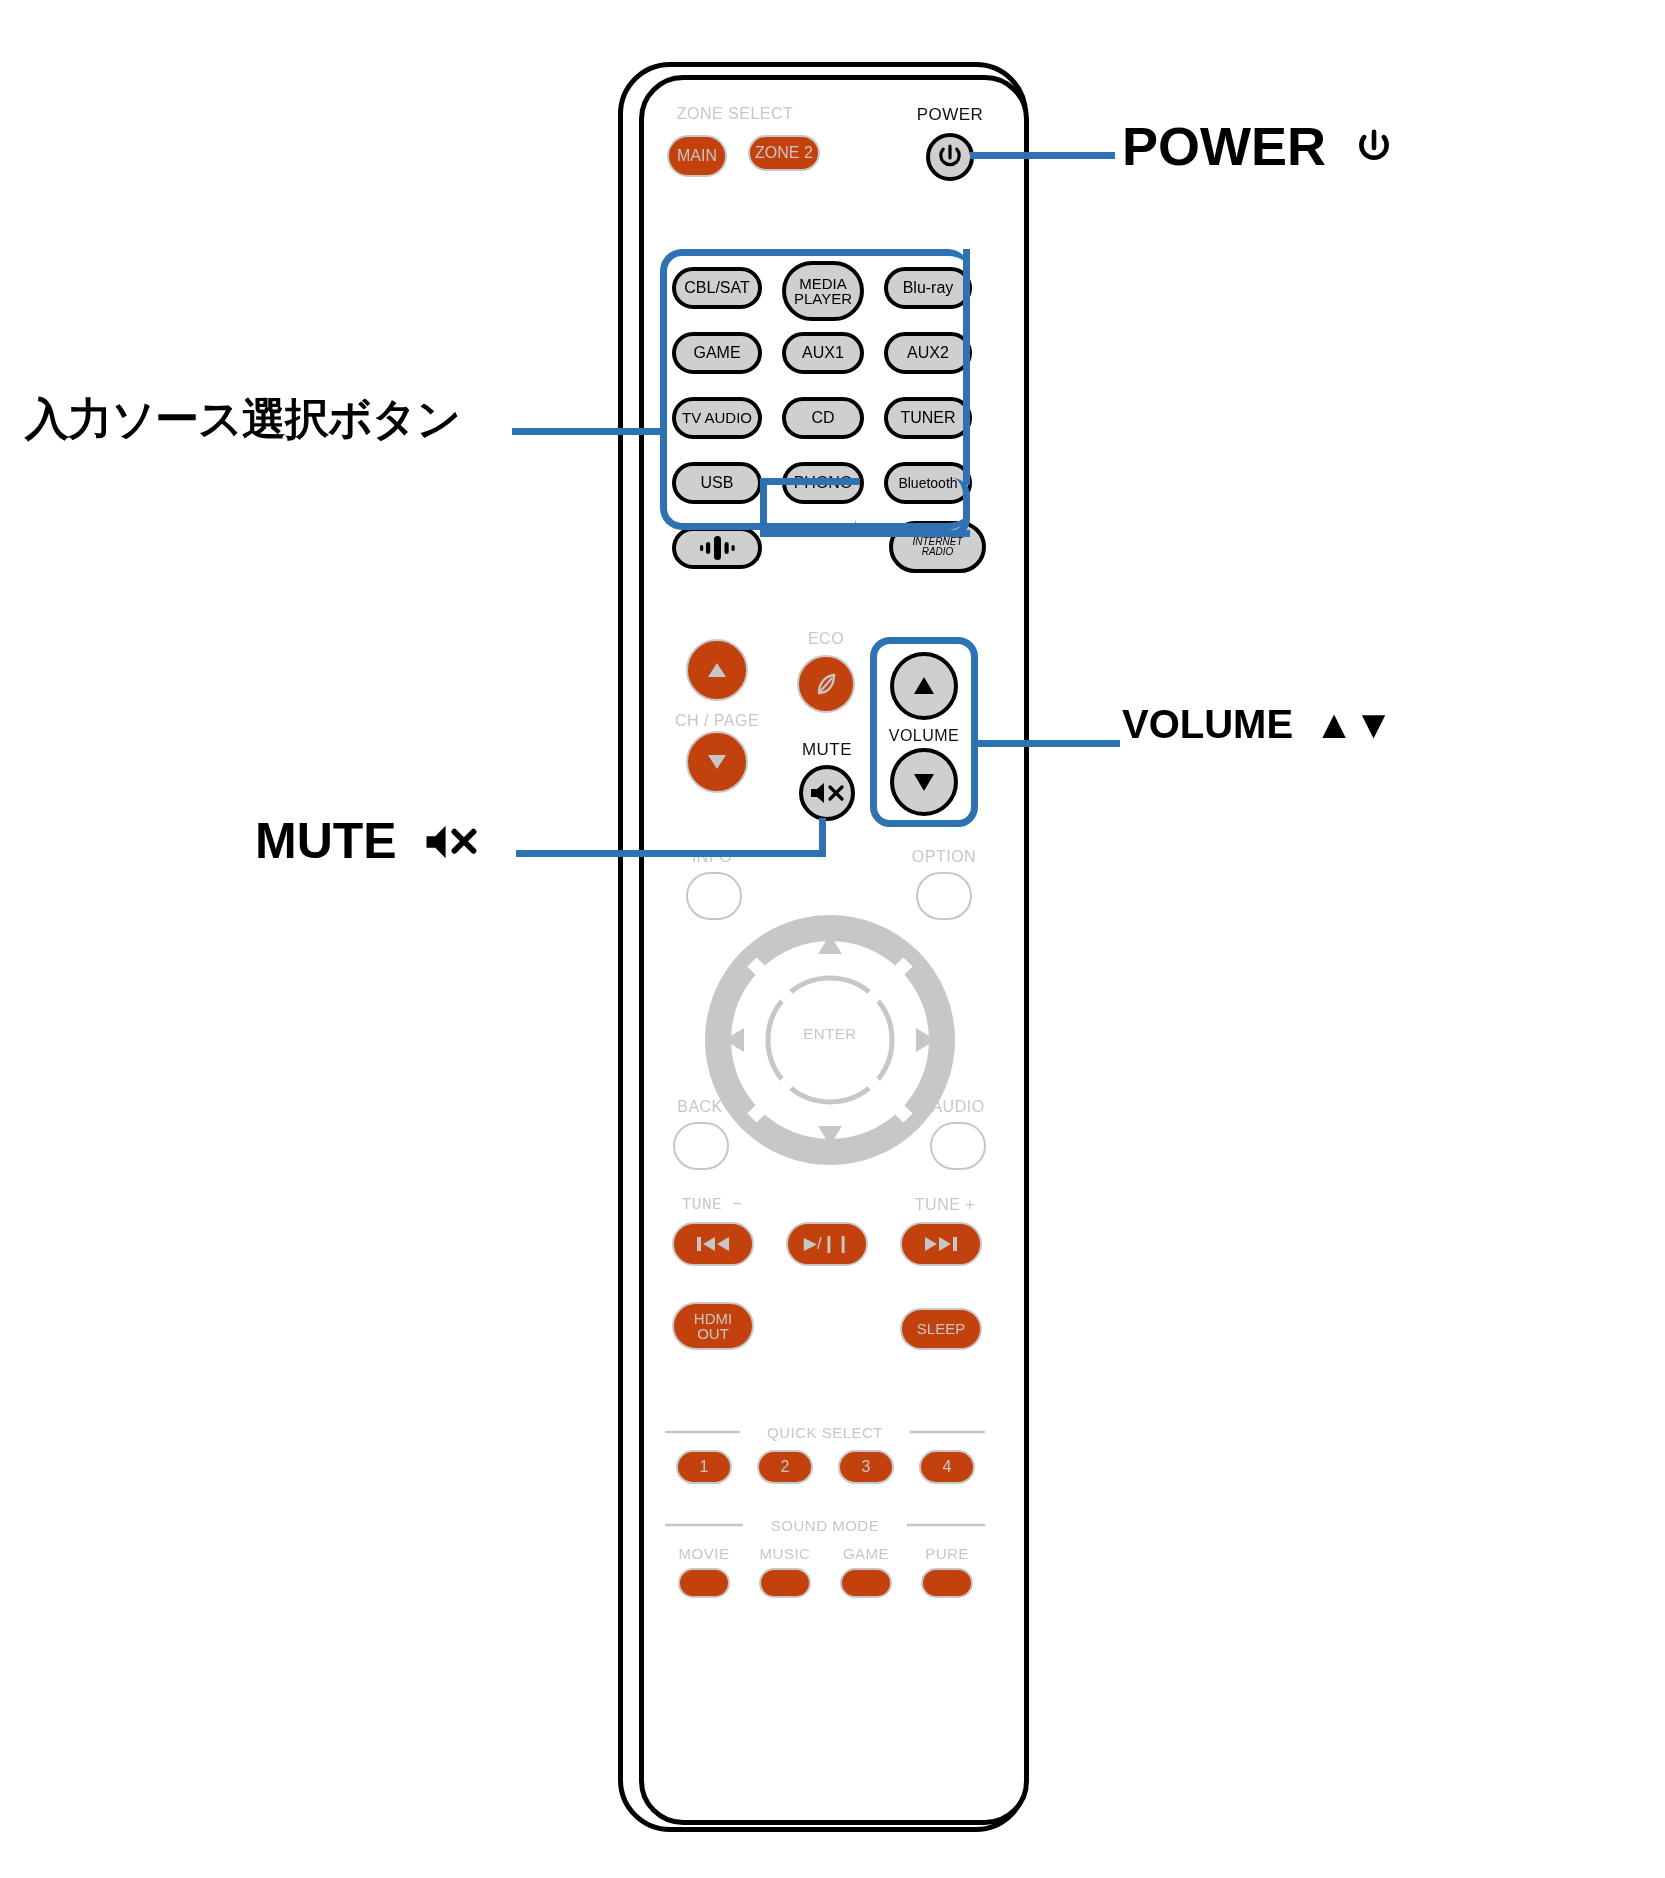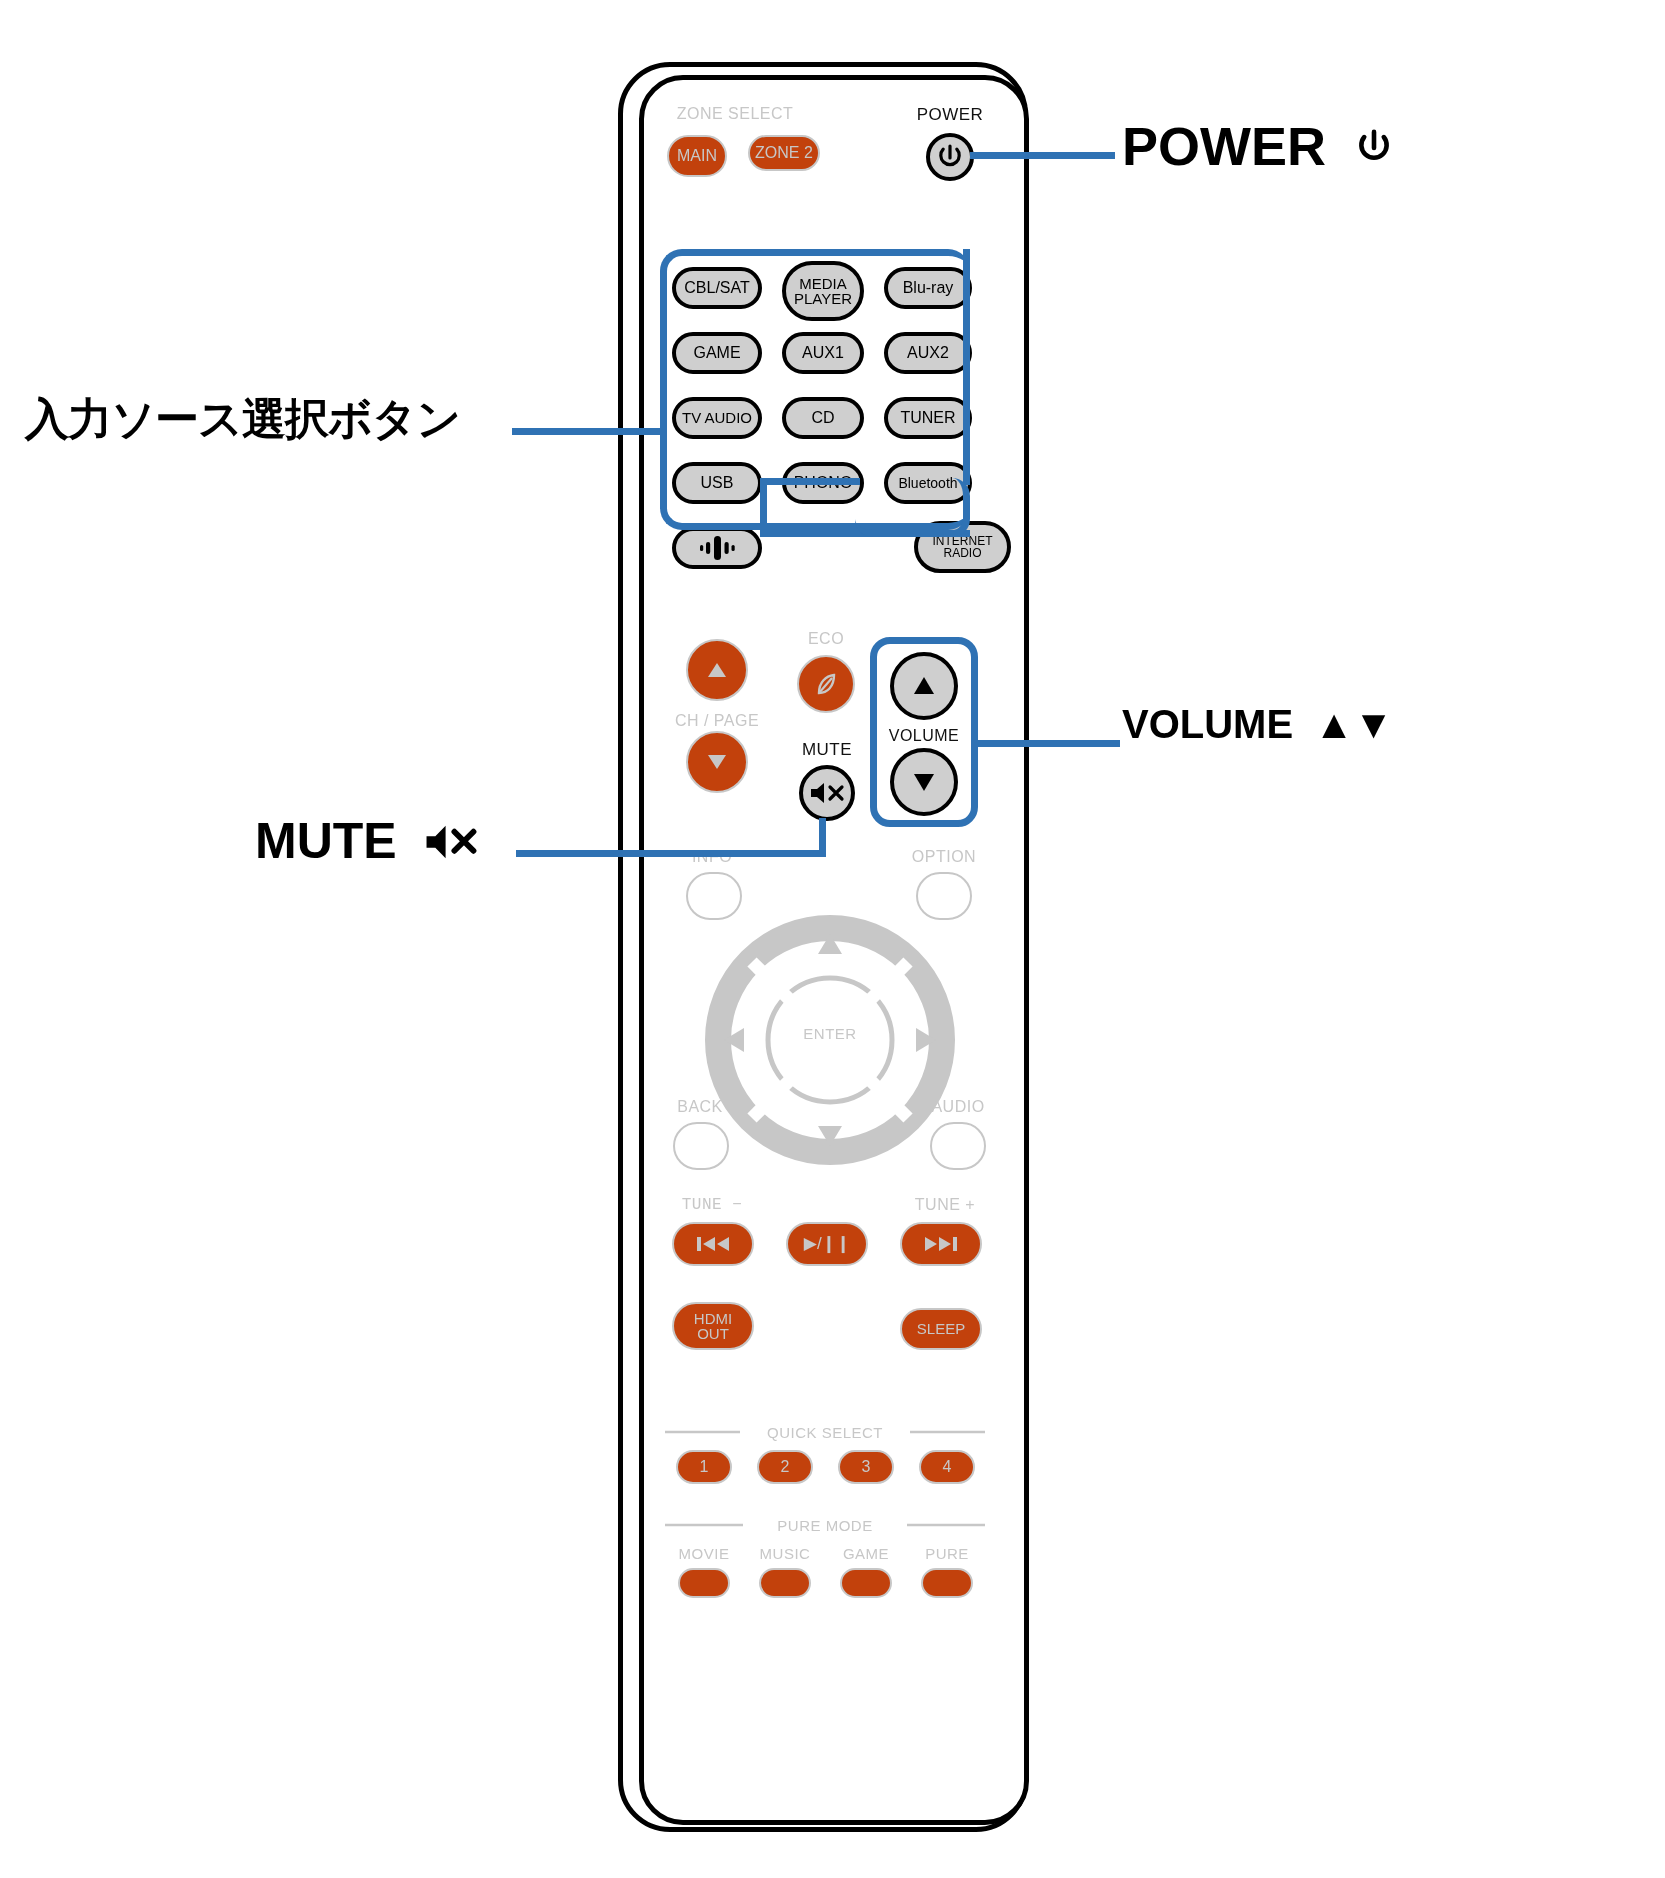--- a/index.html
+++ b/index.html
@@ -81,21 +81,21 @@
 
 <div class="pill active" style="left:672px;top:527px;width:90px;height:42px;">
   <svg width="52" height="30" viewBox="0 0 52 30">
     <rect x="23" y="3" width="7" height="24" rx="3.5" fill="#000"></rect>
     <rect x="15" y="9" width="4.2" height="12" rx="2.1" fill="#000"></rect>
     <rect x="33.5" y="9" width="4.2" height="12" rx="2.1" fill="#000"></rect>
     <rect x="9" y="12" width="3.2" height="6" rx="1.6" fill="#000"></rect>
     <rect x="40.5" y="12" width="3.2" height="6" rx="1.6" fill="#000"></rect>
   </svg>
 </div>
-<div class="pill active" style="left:914px;top:521px;width:97px;height:52px;font-size:12px;flex-direction:column;">
+<div class="pill active" style="left:889px;top:521px;width:97px;height:52px;font-size:10px;flex-direction:column;font-style:italic;">
   <span>INTERNET</span>
   <span>RADIO</span>
 </div>
 
 <div id="box-source"></div>
 <div id="box-source-r1"></div>
 <div id="box-source-in-h"></div>
 <div id="box-source-in-v"></div>
 <div id="box-source-notch-h"></div>
 <div id="box-radio"></div>
@@ -202,21 +202,21 @@
 <div class="lbl" style="left:825px;top:1424px;font-size:15px;">QUICK SELECT</div>
 <div class="pill inactive" style="left:676px;top:1450px;width:56px;height:34px;font-size:16px;">1</div>
 <div class="pill inactive" style="left:757px;top:1450px;width:56px;height:34px;font-size:16px;">2</div>
 <div class="pill inactive" style="left:838px;top:1450px;width:56px;height:34px;font-size:16px;">3</div>
 <div class="pill inactive" style="left:919px;top:1450px;width:56px;height:34px;font-size:16px;">4</div>
 
 <svg style="position:absolute;left:665px;top:1518px;" width="320" height="14">
   <line x1="0" y1="7" x2="78" y2="7" stroke="#c7c7c7" stroke-width="2.5"></line>
   <line x1="242" y1="7" x2="320" y2="7" stroke="#c7c7c7" stroke-width="2.5"></line>
 </svg>
-<div class="lbl" style="left:825px;top:1517px;font-size:15px;">PURE MODE</div>
+<div class="lbl" style="left:825px;top:1517px;font-size:15px;">SOUND MODE</div>
 <div class="lbl" style="left:704px;top:1545px;font-size:15px;">MOVIE</div>
 <div class="lbl" style="left:785px;top:1545px;font-size:15px;">MUSIC</div>
 <div class="lbl" style="left:866px;top:1545px;font-size:15px;">GAME</div>
 <div class="lbl" style="left:947px;top:1545px;font-size:15px;">PURE</div>
 <div class="pill inactive" style="left:678px;top:1568px;width:52px;height:30px;"></div>
 <div class="pill inactive" style="left:759px;top:1568px;width:52px;height:30px;"></div>
 <div class="pill inactive" style="left:840px;top:1568px;width:52px;height:30px;"></div>
 <div class="pill inactive" style="left:921px;top:1568px;width:52px;height:30px;"></div>
 
 <div class="blue-line" style="left:970px;top:152px;width:145px;height:7px;"></div>

